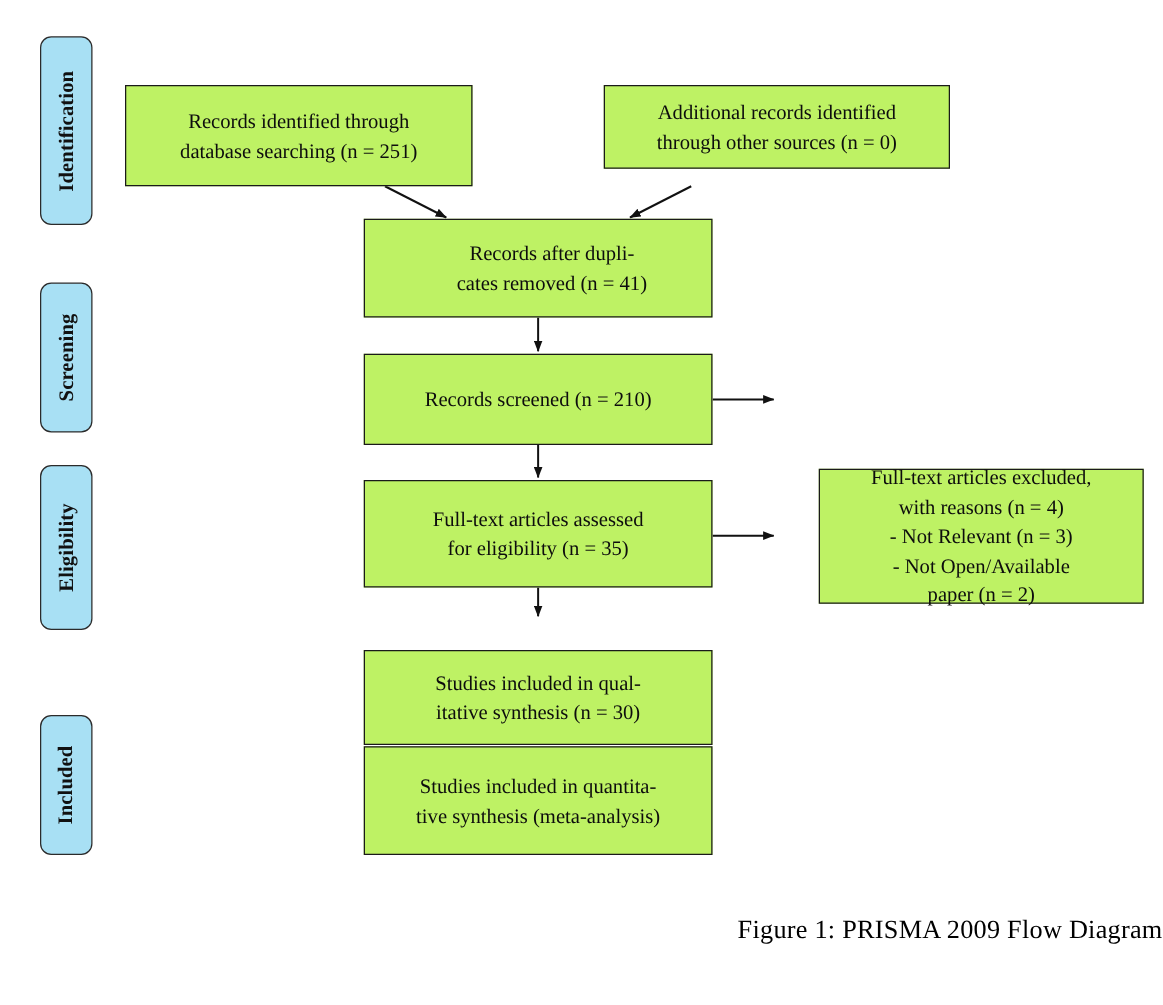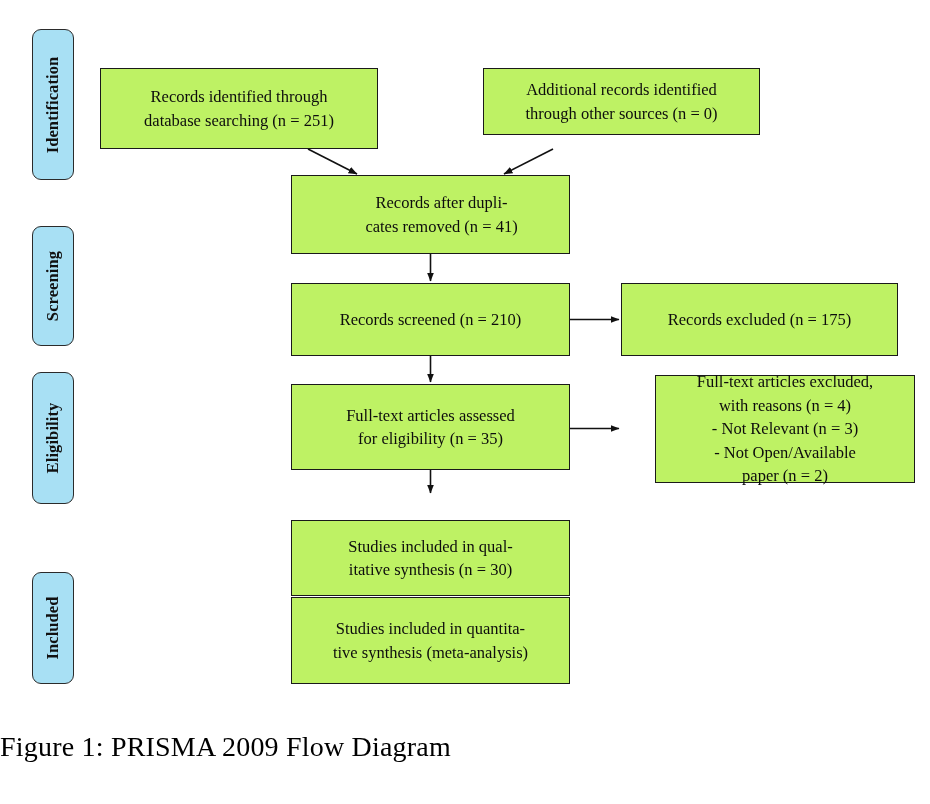--- a/index.html
+++ b/index.html
@@ -76,23 +76,23 @@
     height: 804px;
     pointer-events: none;
   }
 
   
   #caption {
     position: absolute;
     left: 0;
     top: 731px;
     width: 930px;
-    text-align: left;
+    text-align: right;
     font-family: "Liberation Serif", "DejaVu Serif", serif;
-    font-size: 28px;
+    font-size: 21px;
     color: #000000;
     letter-spacing: 0.2px;
   }
 </style>
 </head>
 <body>
 
 <div id="figure">
 
   <svg id="connectors" viewBox="0 0 930 804" width="930" height="804" aria-hidden="true">
@@ -147,23 +147,20 @@
 
   <div class="flow-box" style="left:291px; top:175px; width:279px; height:79px;padding-left:22px;">
     <span class="box-text">Records after dupli-
 cates removed (n = 41)</span>
   </div>
 
   <div class="flow-box" style="left:291px; top:283px; width:279px; height:73px;">
     <span class="box-text">Records screened (n = 210)</span>
   </div>
 
-  <div class="flow-box" style="left:621px; top:283px; width:277px; height:73px;">
-    <span class="box-text">Records excluded (n = 175)</span>
-  </div>
 
   <div class="flow-box" style="left:291px; top:384px; width:279px; height:86px;">
     <span class="box-text">Full-text articles assessed
 for eligibility (n = 35)</span>
   </div>
 
   <div class="flow-box" style="left:655px; top:375px; width:260px; height:108px;">
     <span class="box-text">Full-text articles excluded,
 with reasons (n = 4)
 - Not Relevant (n = 3)

